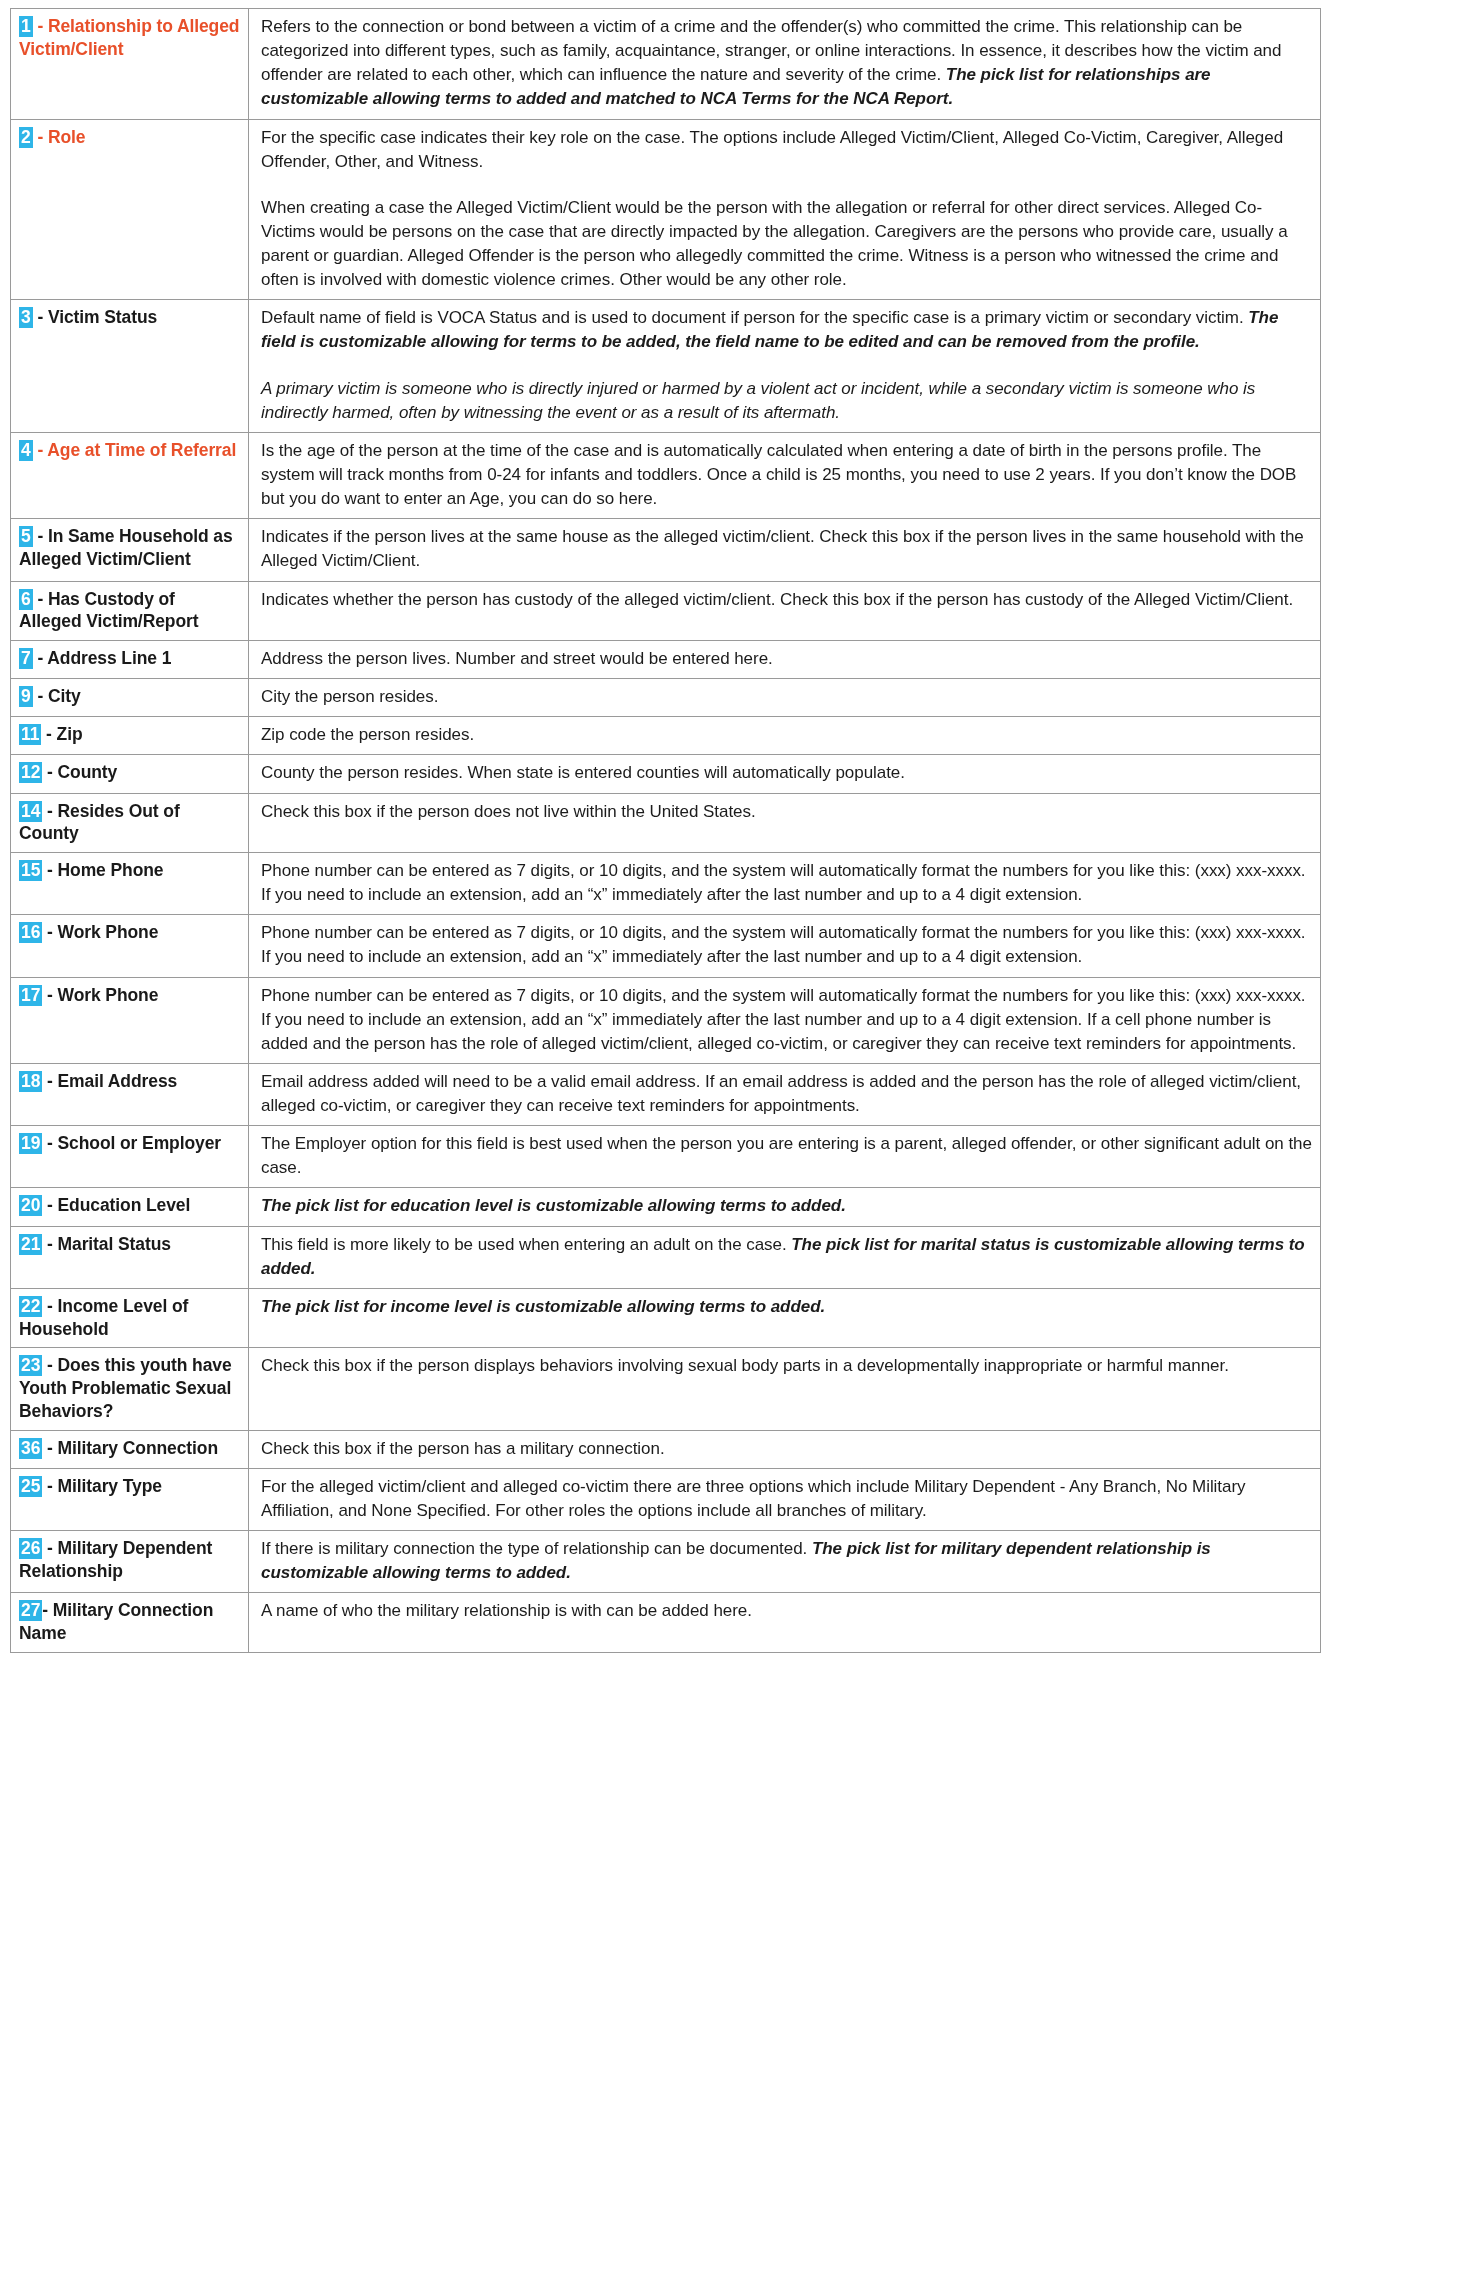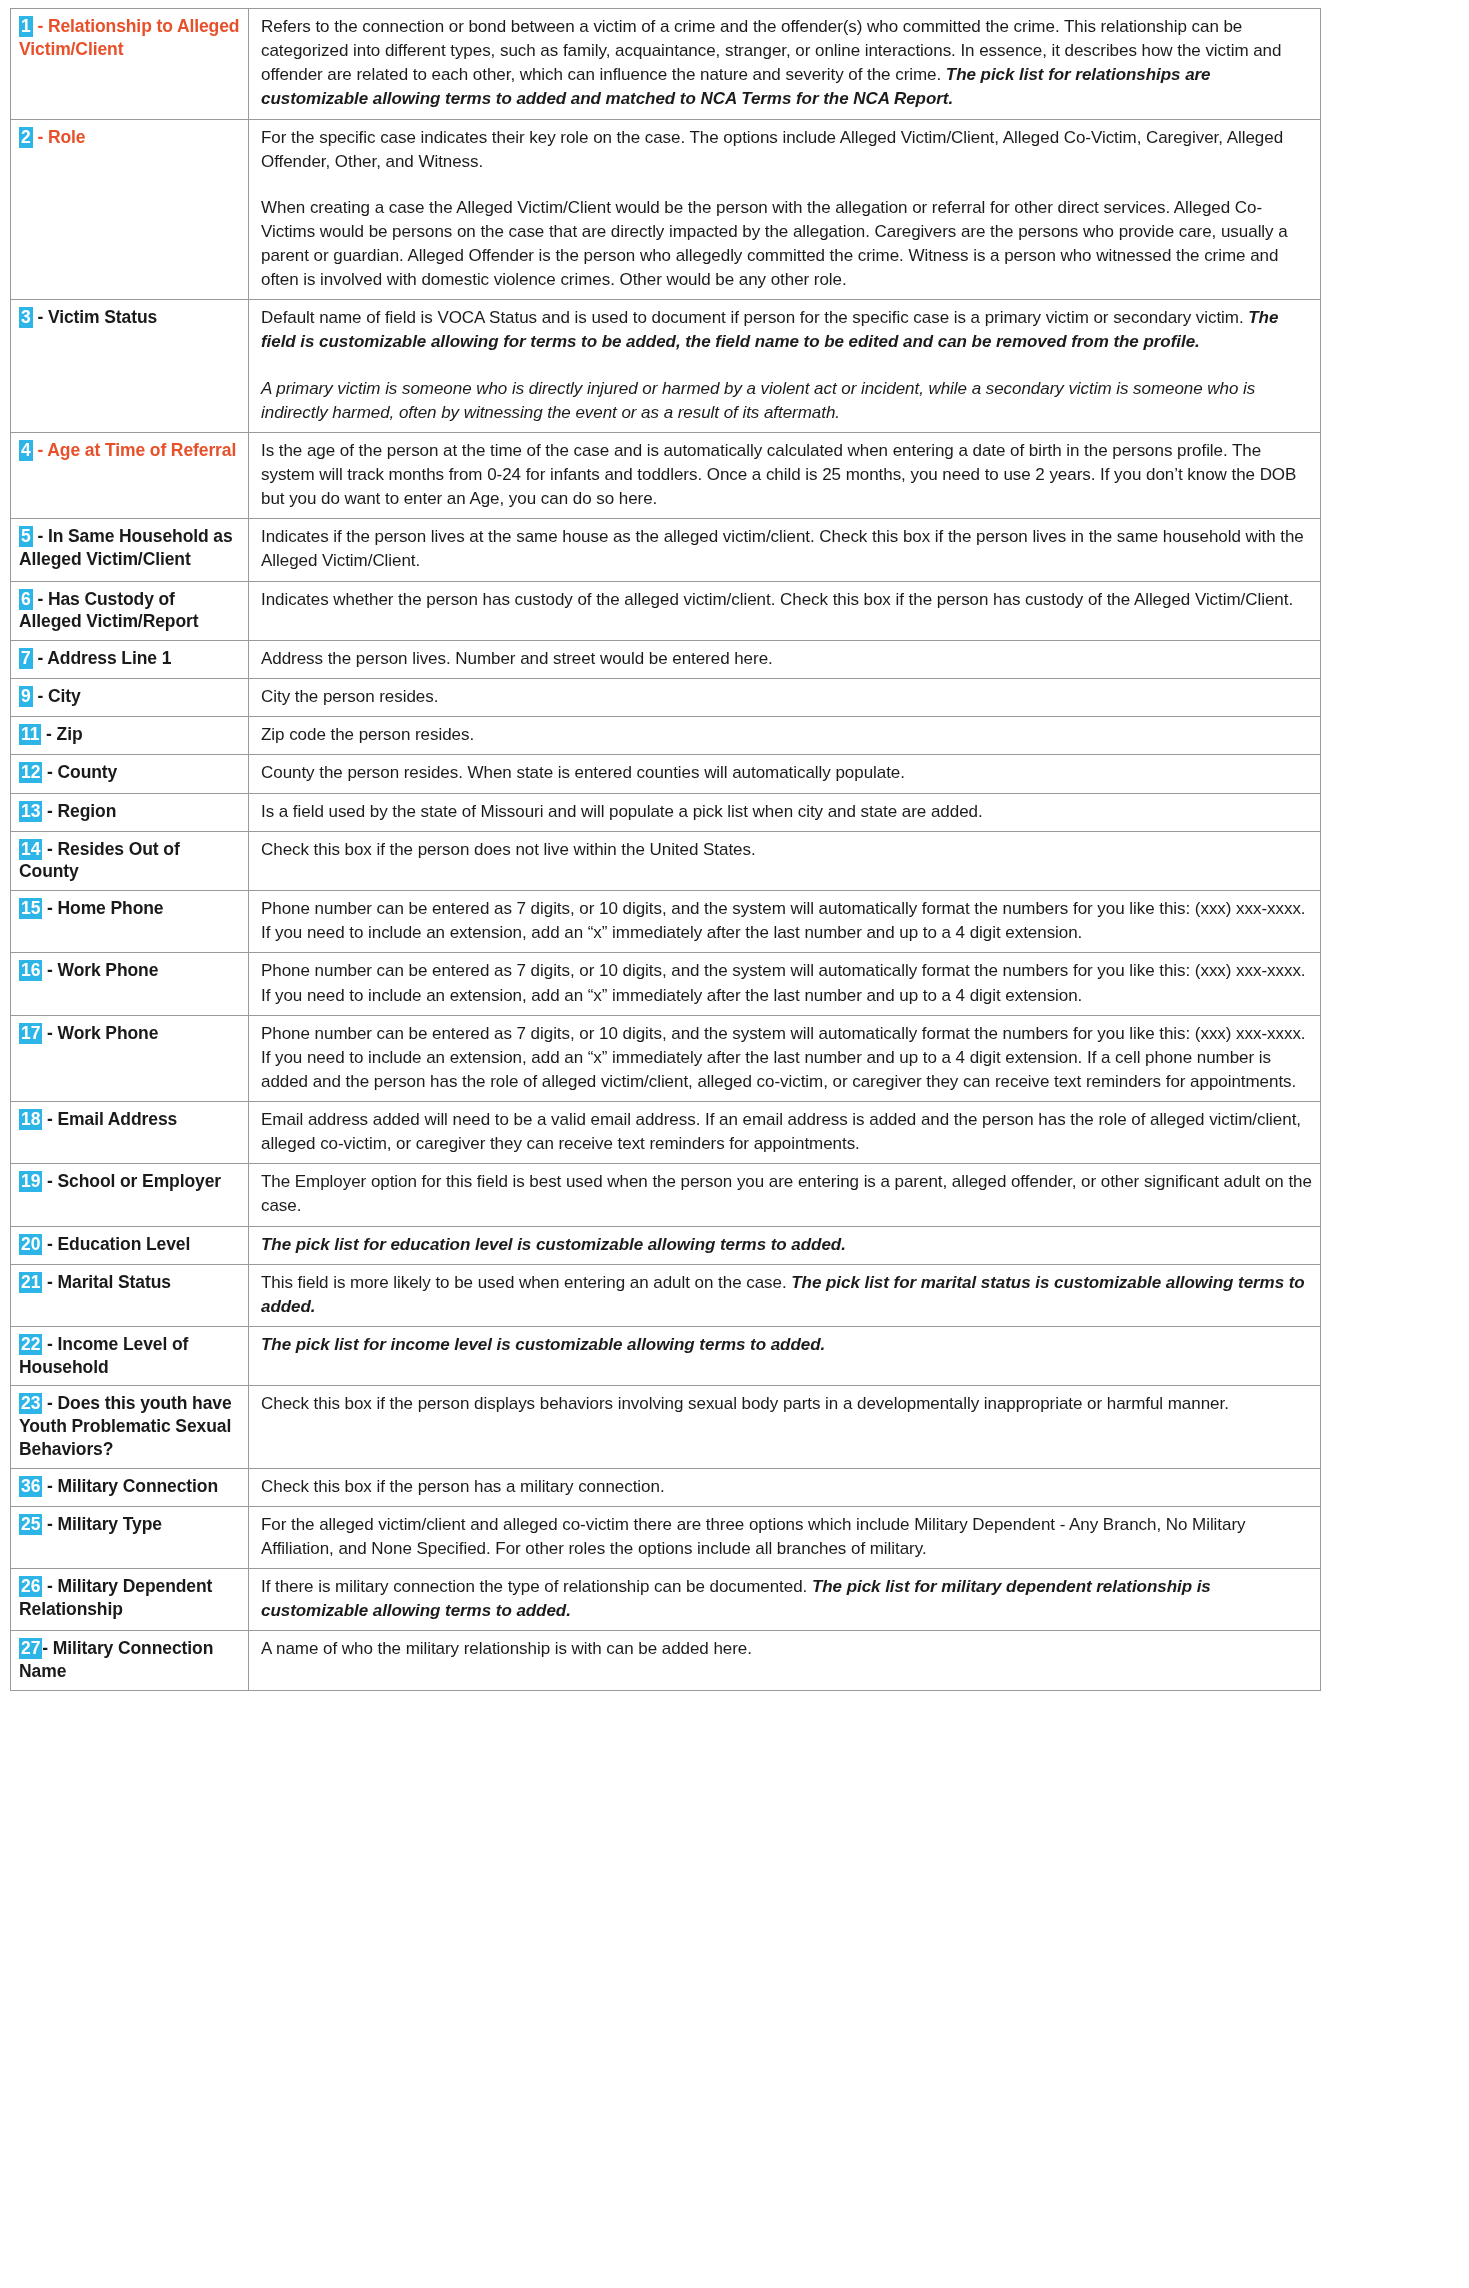--- a/index.html
+++ b/index.html
@@ -125,26 +125,20 @@
             <p><span>Zip code the person resides.</span></p>
           </td>
         </tr>
         <tr>
           <td class="label-cell"><span class="num">12</span><span class="dash"> - </span><span>County</span></td>
           <td class="desc-cell ">
             <p><span>County the person resides. When state is entered counties will automatically populate.</span></p>
           </td>
         </tr>
         <tr>
-          <td class="label-cell"><span class="num">13</span><span class="dash"> - </span><span>Region</span></td>
-          <td class="desc-cell ">
-            <p><span>Is a field used by the state of Missouri and will populate a pick list when city and state are added.</span></p>
-          </td>
-        </tr>
-        <tr>
           <td class="label-cell"><span class="num">14</span><span class="dash"> - </span><span>Resides Out of County</span></td>
           <td class="desc-cell ">
             <p><span> Check this box if the person does not live within the United States.</span></p>
           </td>
         </tr>
         <tr>
           <td class="label-cell"><span class="num">15</span><span class="dash"> - </span><span>Home Phone</span></td>
           <td class="desc-cell ">
             <p><span>Phone number can be entered as 7 digits, or 10 digits, and the system will automatically format the numbers for you like this: (xxx) xxx-xxxx. If you need to include an extension, add an “x” immediately after the last number and up to a 4 digit extension.</span></p>
           </td>

